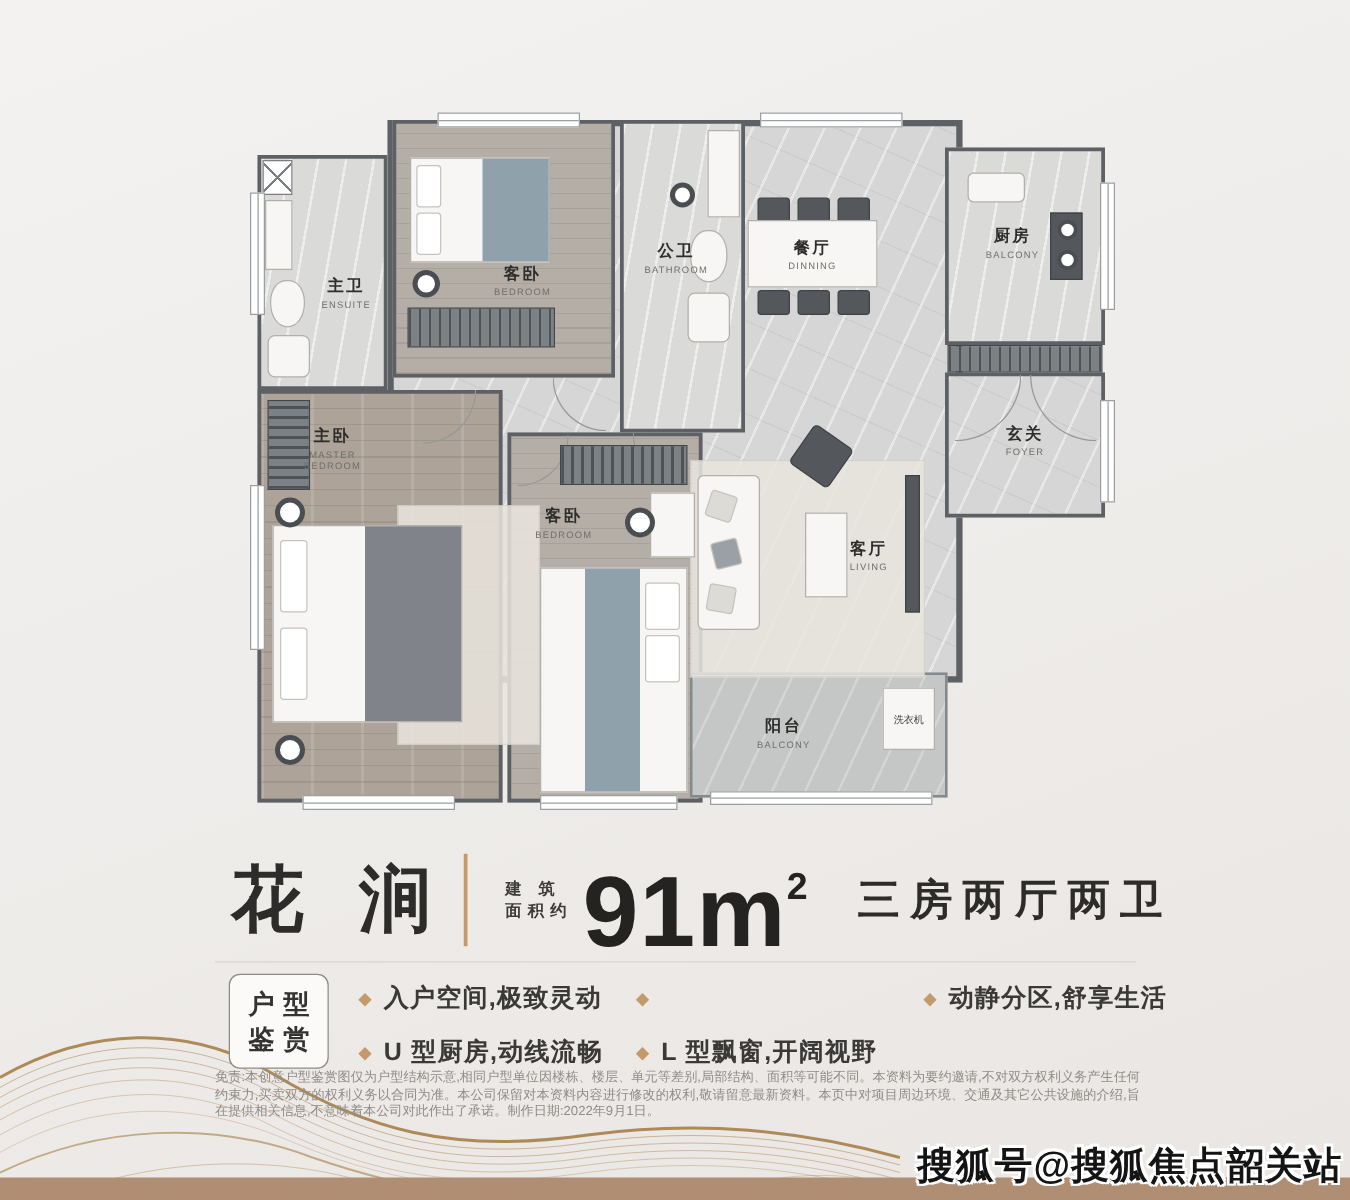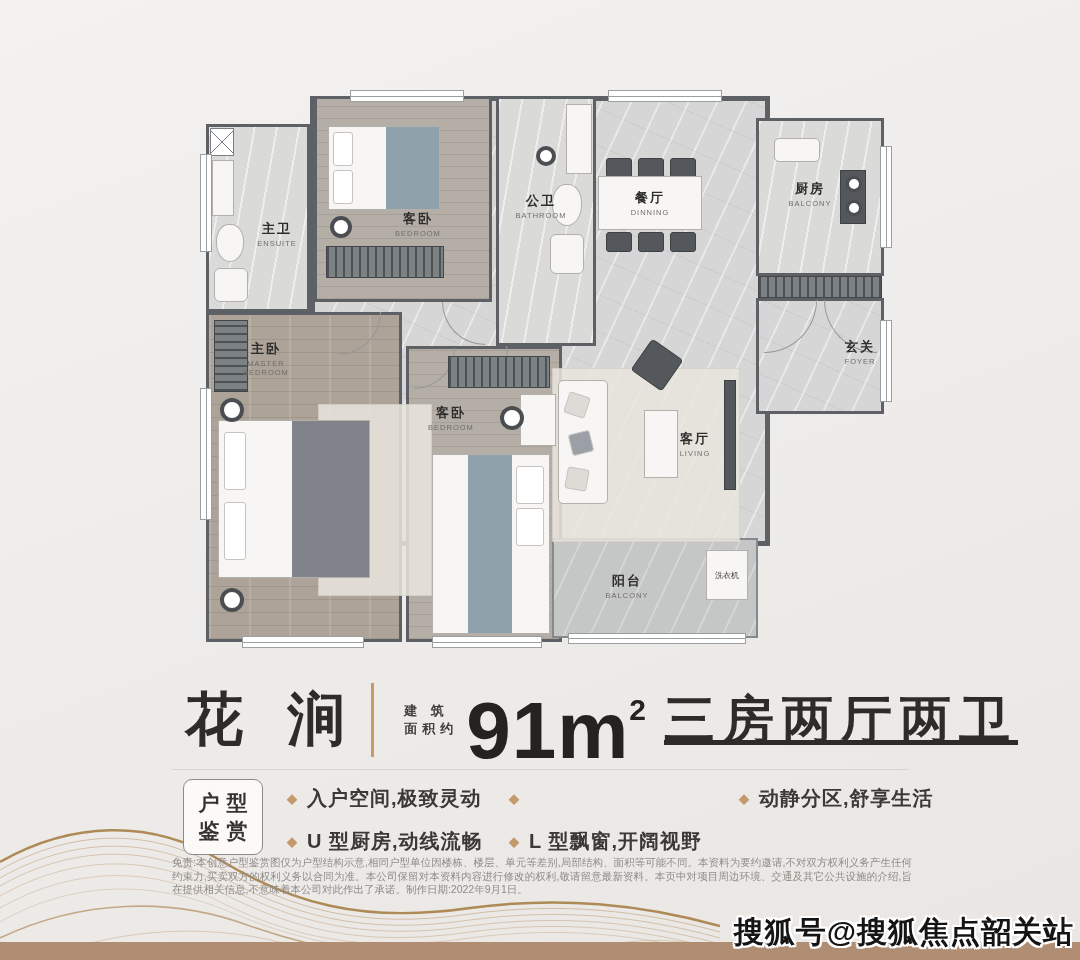--- a/index.html
+++ b/index.html
@@ -49,21 +49,21 @@
      linear-gradient(45deg,transparent 48%,#7a7e82 48%,#7a7e82 52%,transparent 52%),
      linear-gradient(-45deg,transparent 48%,#7a7e82 48%,#7a7e82 52%,transparent 52%),#fff;
      border:1px solid #7a7e82;z-index:6;}
   
   .titlerow{position:absolute;left:185px;top:672px;height:96px;display:flex;align-items:center;}
   .name{font-family:"DejaVu Serif",serif;font-weight:700;font-size:58px;color:#2e2c2a;letter-spacing:12px;white-space:nowrap;}
   .vdivider{width:3px;height:74px;background:#c79a66;margin:0 30px 0 14px;}
   .arealbl{font-size:13px;color:#3e3c3a;letter-spacing:5px;line-height:18px;margin-right:8px;font-weight:600;white-space:nowrap;}
   .areaval{font-size:80px;font-weight:800;color:#242322;letter-spacing:1px;line-height:80px;white-space:nowrap;}
   .areaval .sup{font-size:30px;font-weight:800;vertical-align:38px;letter-spacing:0;}
-  .summary{font-size:51px;font-weight:700;color:#2e2c2a;letter-spacing:8px;margin-left:18px;white-space:nowrap;text-decoration:underline;}
+  .summary{font-size:34px;font-weight:700;color:#2e2c2a;letter-spacing:8px;margin-left:40px;white-space:nowrap;}
   .hline{position:absolute;left:172px;top:769px;width:737px;height:1px;background:#d8d5d1;}
   .features{position:absolute;left:183px;top:779px;display:flex;}
   .tagbox{width:78px;height:74px;border:1px solid #8d8b86;border-radius:9px;background:#fbfaf8;
           display:flex;flex-direction:column;align-items:center;justify-content:center;
           font-family:"DejaVu Serif",serif;font-weight:700;font-size:21px;color:#343331;letter-spacing:7px;line-height:28px;}
   .tagbox span{display:block;text-indent:7px;}
   .featgrid{display:grid;grid-template-columns:222px 230px 240px;grid-row-gap:16px;margin:6px 0 0 24px;align-content:start;}
   .feat{display:flex;align-items:center;font-size:20px;font-weight:600;color:#3a3937;letter-spacing:1px;white-space:nowrap;}
   .diamond{color:#c49a6c;font-size:13px;margin-right:9px;}
   .disclaimer{position:absolute;left:172px;top:856px;width:740px;font-size:10.5px;line-height:13.5px;
@@ -207,21 +207,21 @@
         <span class="en">BEDROOM</span>
     </div>
     <div class="rlabel" style="left:296px;top:104px;width:90px;">
       <span class="cn">公卫</span>
         <span class="en">BATHROOM</span>
     </div>
     <div class="rlabel" style="left:560px;top:92px;width:100px;">
       <span class="cn">厨房</span>
         <span class="en">BALCONY</span>
     </div>
-    <div class="rlabel" style="left:580px;top:250px;width:128px;padding-left:16px;">
+    <div class="rlabel" style="left:540px;top:250px;width:128px;padding-left:16px;">
       <span class="cn">玄关</span>
         <span class="en">FOYER</span>
     </div>
     <div class="rlabel" style="left:28px;top:252px;width:76px;">
       <span class="cn">主卧</span>
         <span class="en">MASTER BEDROOM</span>
     </div>
     <div class="rlabel" style="left:208px;top:316px;width:86px;">
       <span class="cn">客卧</span>
         <span class="en">BEDROOM</span>

